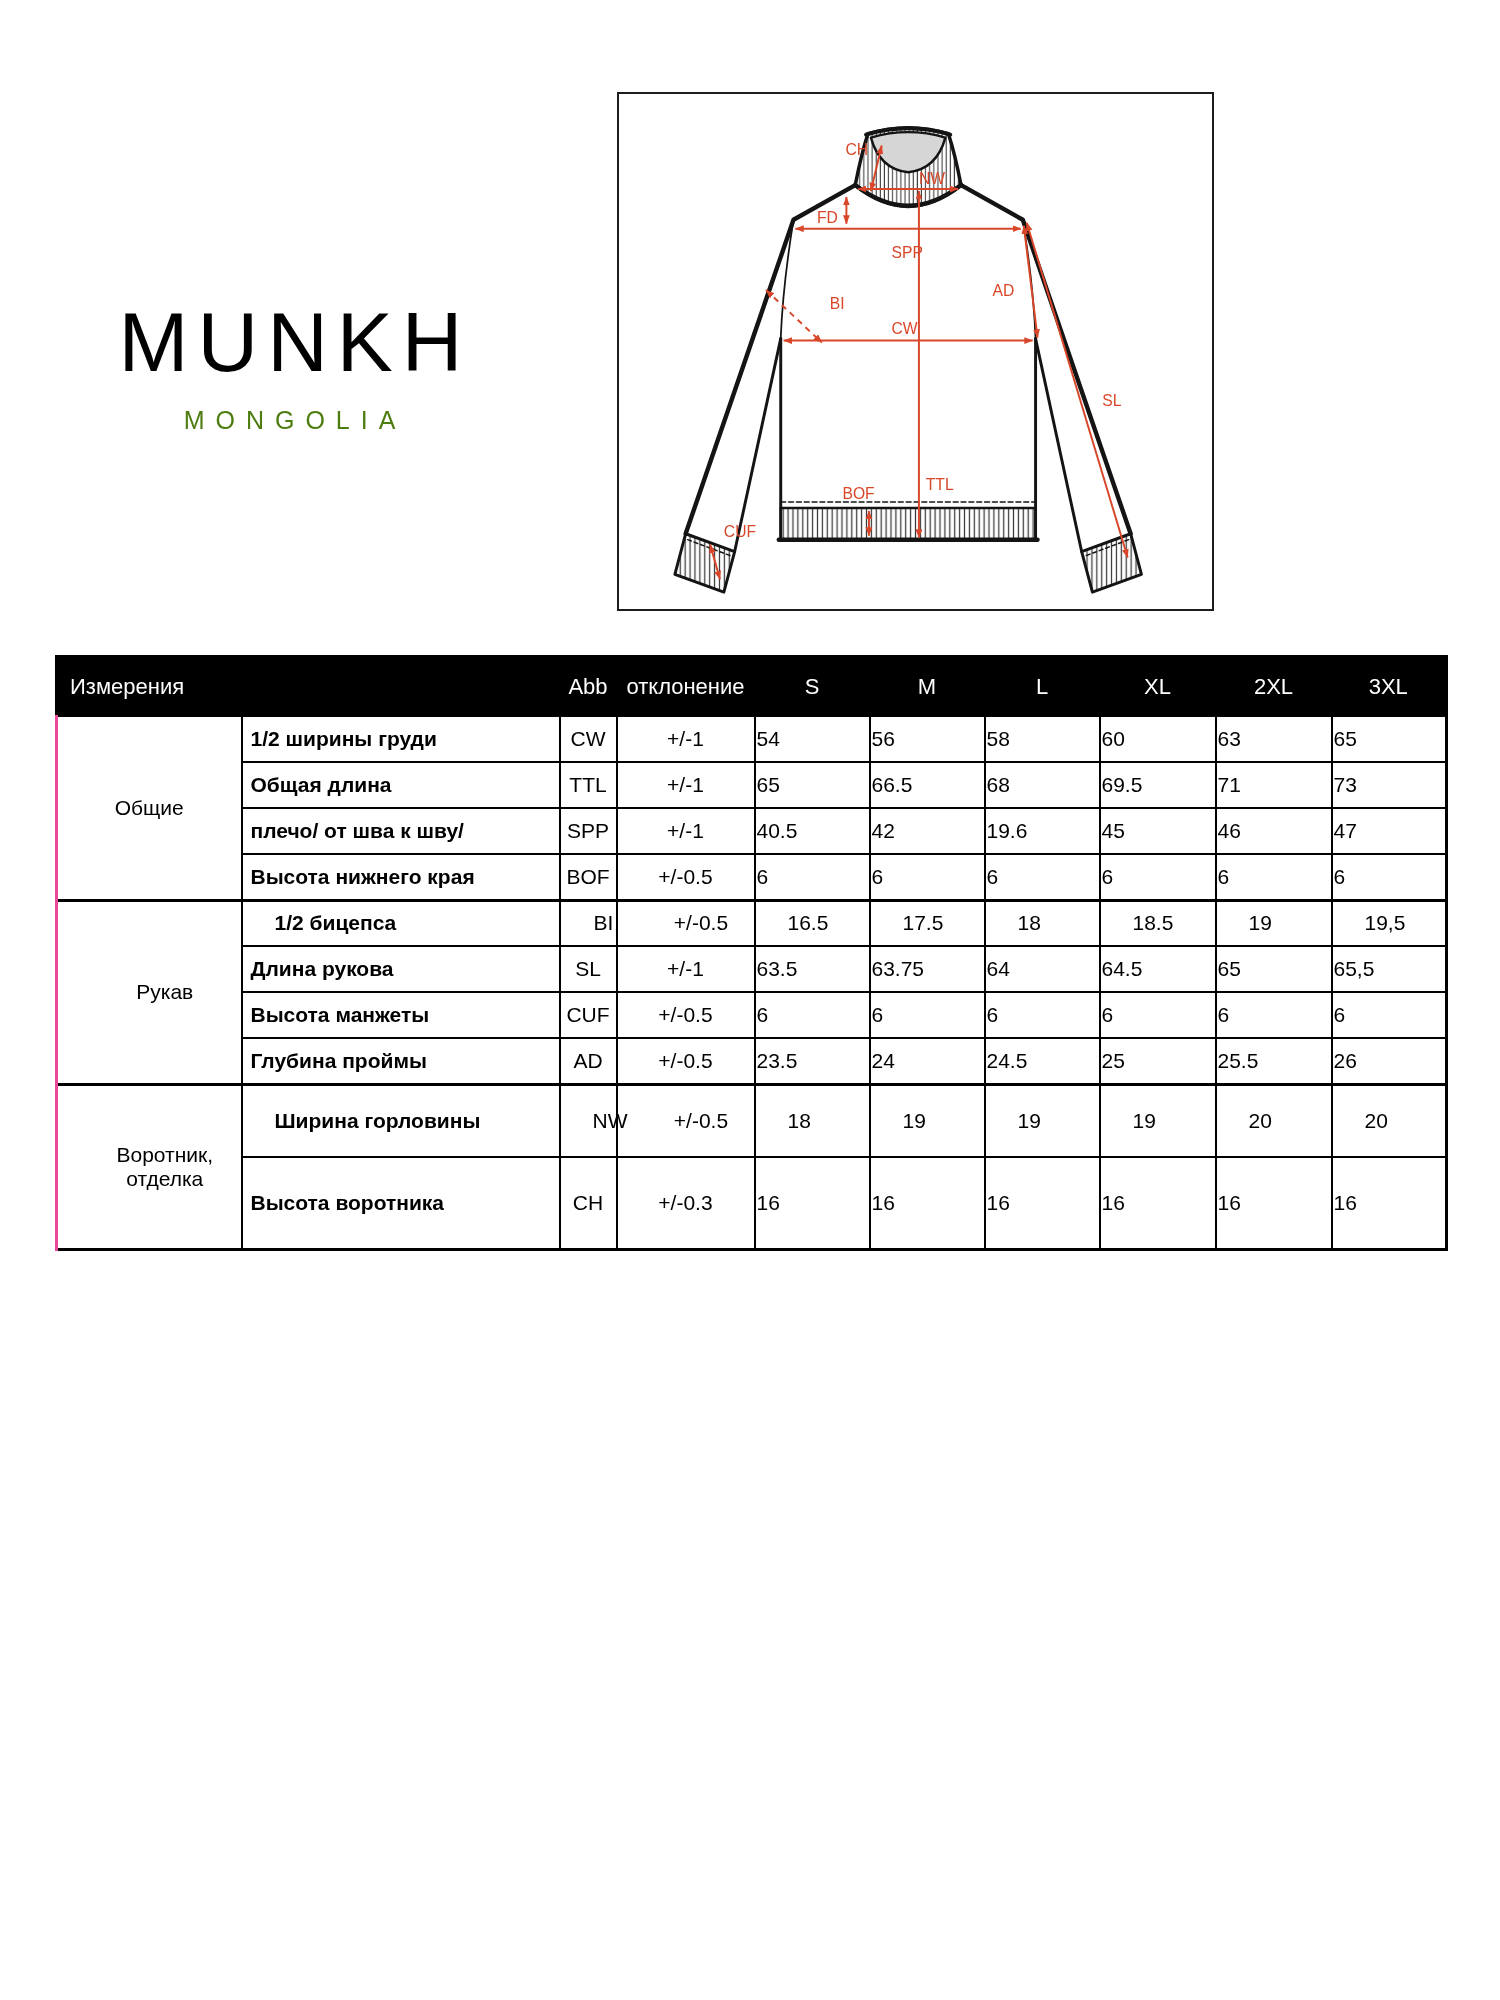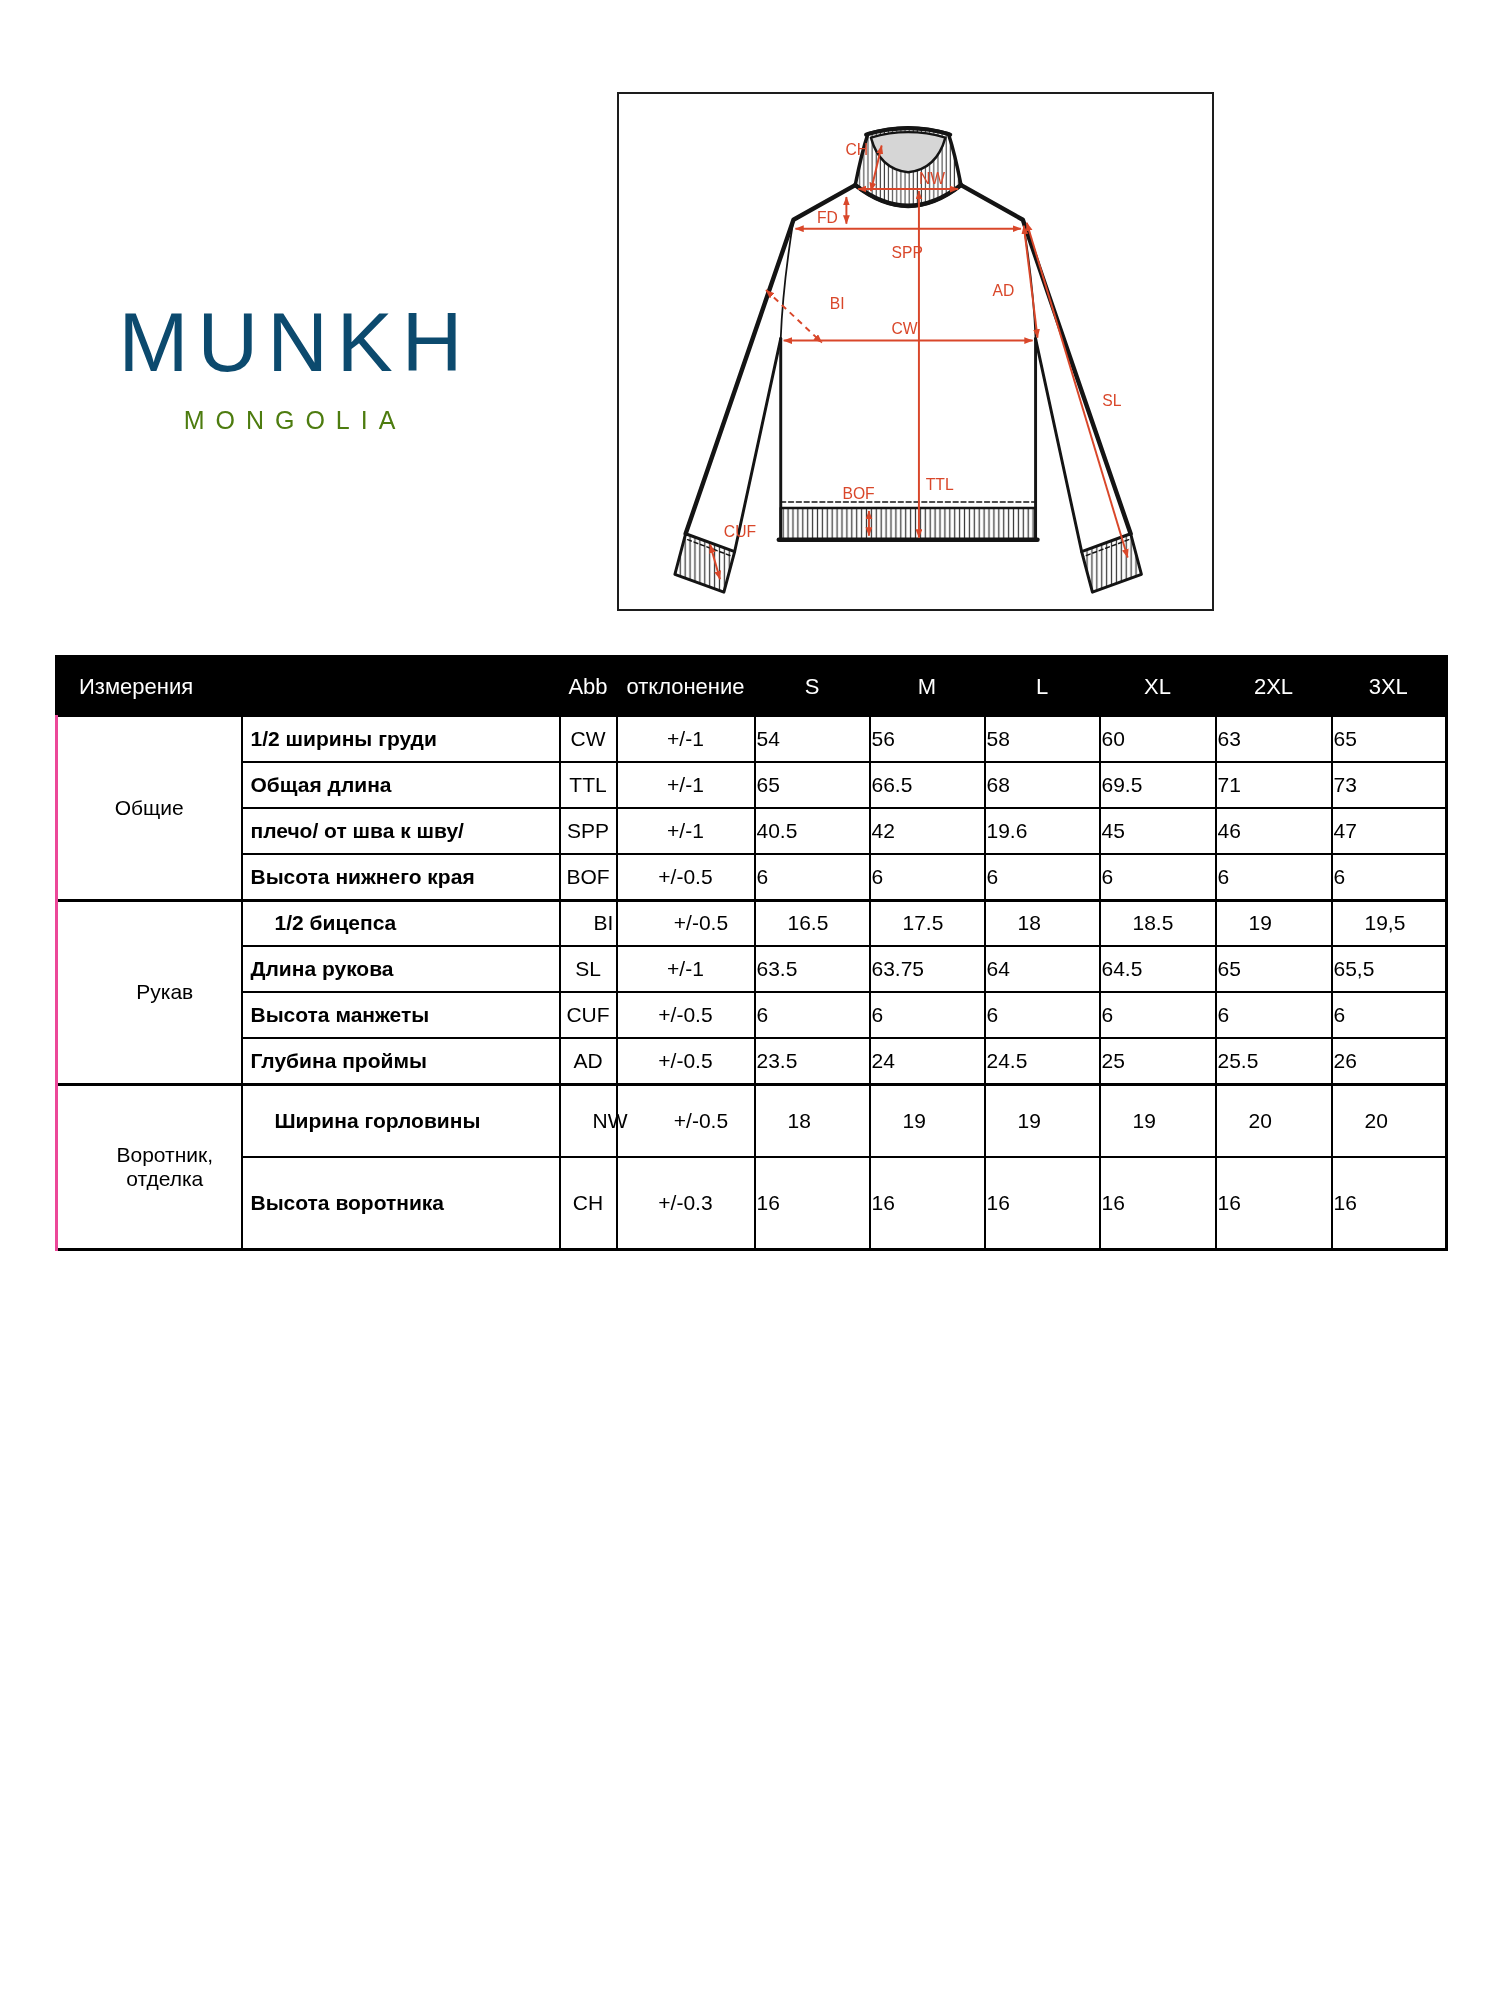--- a/index.html
+++ b/index.html
@@ -1,31 +1,31 @@
 <!DOCTYPE html>
 <html><head>
 <meta charset="utf-8">
 <style>
   html,body{margin:0;padding:0;background:#ffffff;}
   body{font-family:"Liberation Sans", sans-serif; color:#000;}
   .page{position:relative;width:1500px;height:2000px;background:#fff;overflow:hidden;}
 
   
   .logo{position:absolute;left:100px;top:300px;width:390px;text-align:center;}
-  .logo-main{font-size:84px;letter-spacing:9px;color:#0c4a6e;font-weight:400;line-height:1;}
+  .logo-main{font-size:84px;letter-spacing:9px;color:#000000;font-weight:400;line-height:1;}
   .logo-sub{margin-top:22px;font-size:25px;letter-spacing:11px;color:#4d7c0f;font-weight:400;}
 
   
   .diagram-frame{position:absolute;left:617px;top:92px;width:597px;height:519px;border:2px solid #1d1d1d;box-sizing:border-box;background:#fff;}
   .diagram-frame svg{display:block;width:100%;height:100%;}
 
   
   table.size-table{position:absolute;left:55px;top:655px;width:1390px;border-collapse:collapse;table-layout:fixed;border:3px solid #000;}
   table.size-table th{background:#000;color:#fff;font-weight:400;font-size:22px;height:55px;border:0;}
-  table.size-table th.h-meas{text-align:left;padding-left:21px;}
+  table.size-table th.h-meas{text-align:left;padding-left:12px;}
   table.size-table td{border:2px solid #000;font-size:21px;vertical-align:middle;background:#fff;}
   table.size-table tr.r46{height:46px;}
   table.size-table tr.r72{height:73px;}
   table.size-table tr.r92{height:92px;}
   table.size-table td.group{text-align:center;white-space:pre-line;border-left:3px solid #ec4899;}
   table.size-table td.name{text-align:left;padding-left:8px;font-weight:bold;}
   table.size-table td.abb{text-align:center;}
   table.size-table td.tol{text-align:center;}
   table.size-table td.val{text-align:left;}
   table.size-table tr.gsep td{border-top:3px solid #000;padding-left:32px;}

